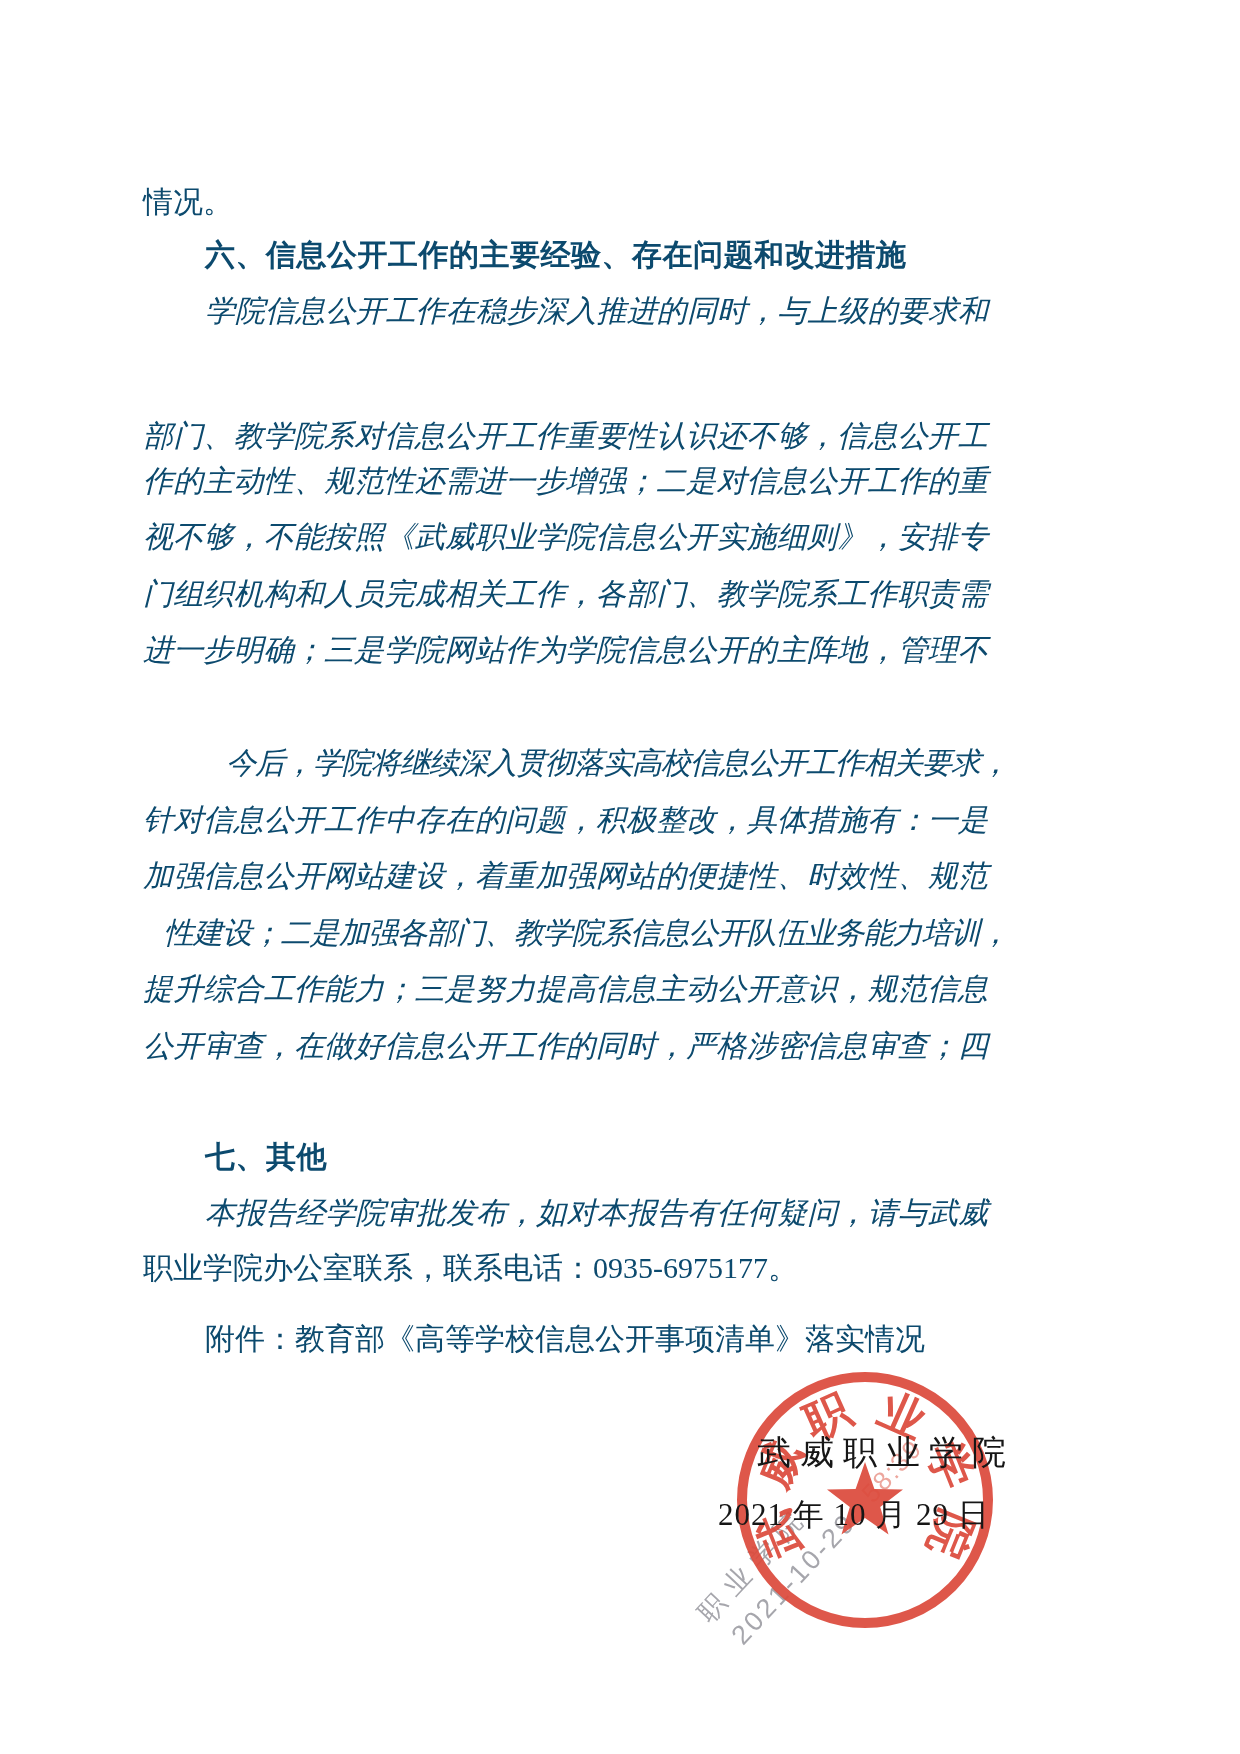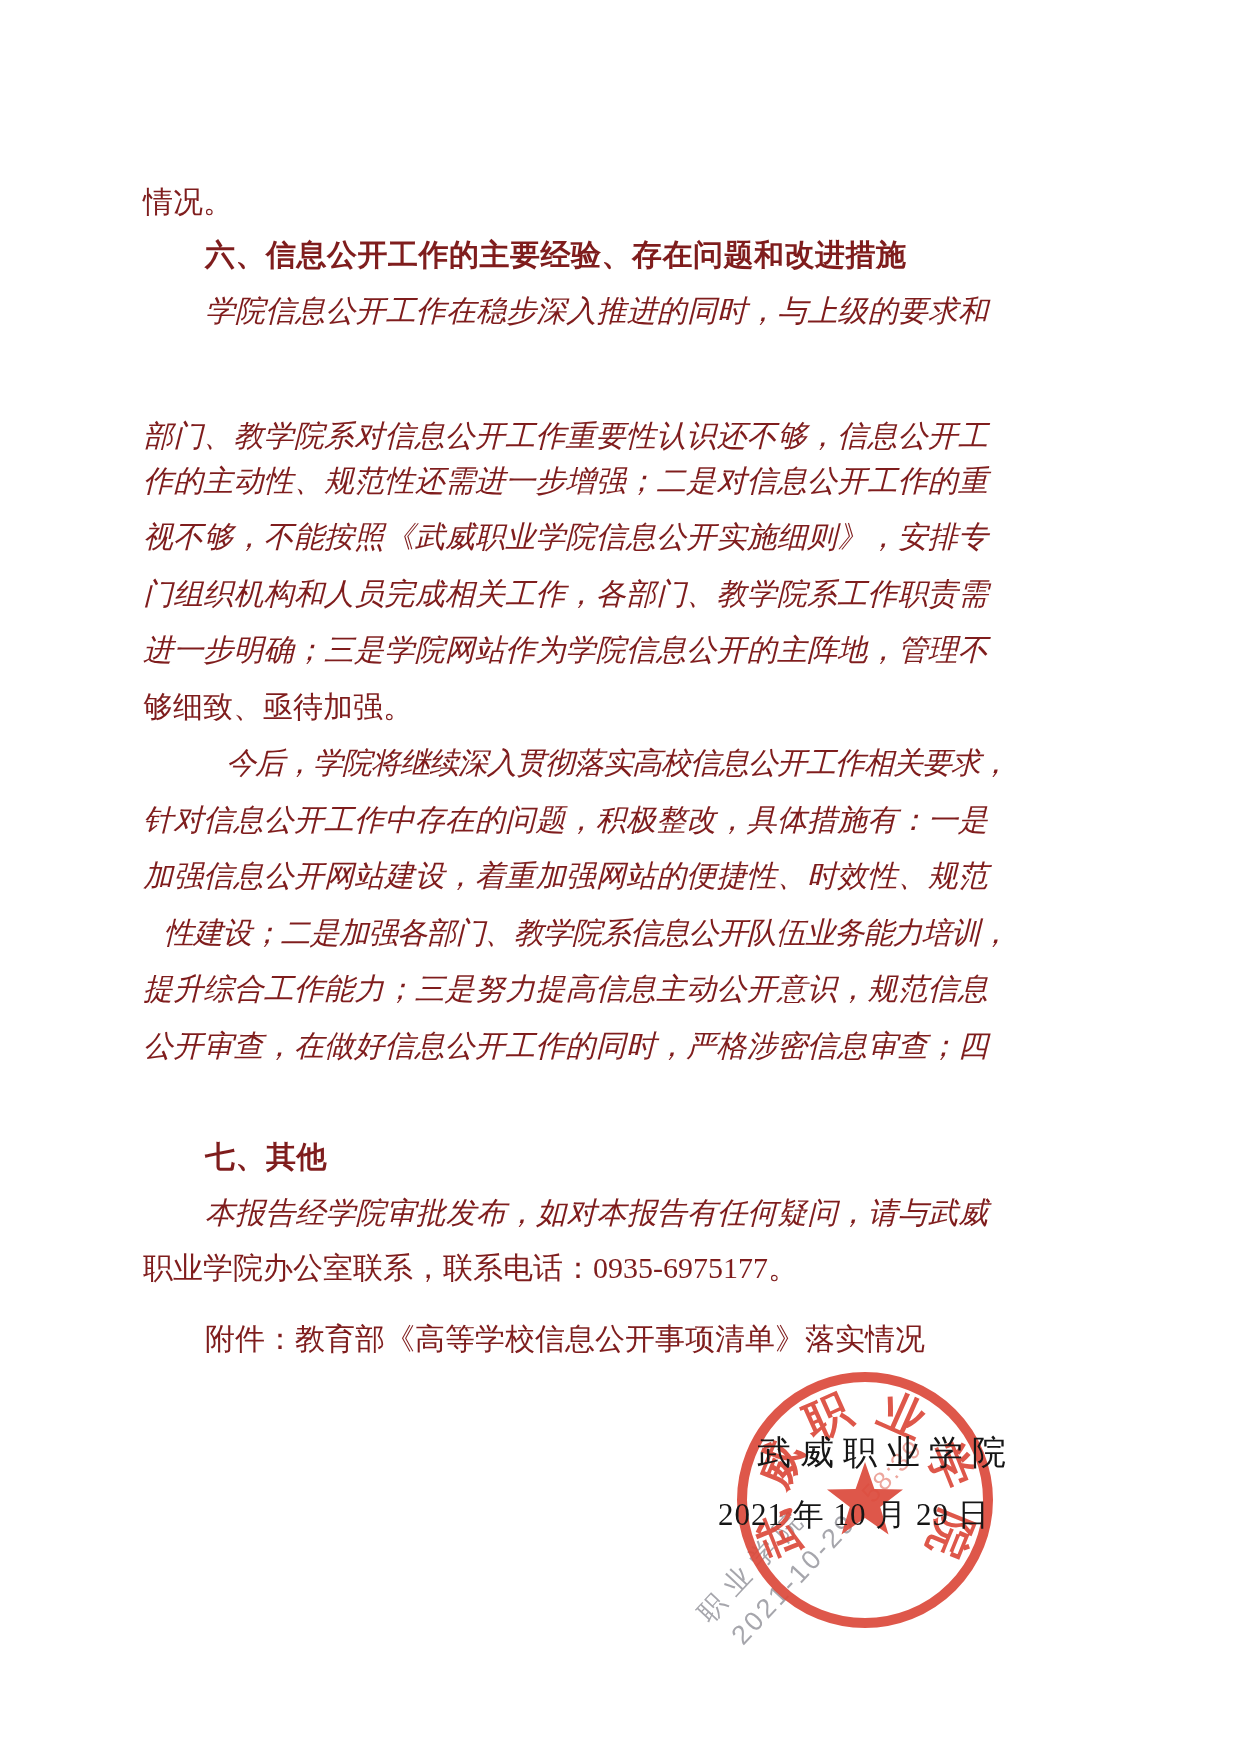--- a/index.html
+++ b/index.html
@@ -10,21 +10,21 @@
     font-family:"Liberation Serif","DejaVu Serif",serif;
     color:#111;
     overflow:hidden;
   }
   #doc{position:absolute;left:143px;top:0;width:845px;height:1754px;}
   .line{
     position:absolute;left:0;width:845px;
     font-size:30px;line-height:38px;
     white-space:nowrap;
     box-sizing:border-box;
-    color:#7f1d1d;
+    color:#0c4a6e;
   }
   .indent{padding-left:62px;}
   .j{text-align:justify;text-align-last:justify;font-style:italic;}
   .s1{letter-spacing:-1px;margin-left:21px;}
   .s2{letter-spacing:-2.2px;}
   .h{
     font-weight:700;
     font-family:"Liberation Sans","DejaVu Sans",sans-serif;
     letter-spacing:0.5px;
   }
@@ -73,21 +73,20 @@
 
   <div id="doc">
     <div class="line" style="top:183px">情况。</div>
     <div class="line h indent" style="top:236px">六、信息公开工作的主要经验、存在问题和改进措施</div>
     <div class="line j indent" style="top:292px">学院信息公开工作在稳步深入推进的同时，与上级的要求和</div>
     <div class="line j" style="top:417px">部门、教学院系对信息公开工作重要性认识还不够，信息公开工</div>
     <div class="line j" style="top:462px">作的主动性、规范性还需进一步增强；二是对信息公开工作的重</div>
     <div class="line j" style="top:518px">视不够，不能按照《武威职业学院信息公开实施细则》，安排专</div>
     <div class="line j" style="top:575px">门组织机构和人员完成相关工作，各部门、教学院系工作职责需</div>
     <div class="line j" style="top:631px">进一步明确；三是学院网站作为学院信息公开的主阵地，管理不</div>
-    <div class="line" style="top:688px">够细致、亟待加强。</div>
     <div class="line j indent s1" style="top:744px">今后，学院将继续深入贯彻落实高校信息公开工作相关要求，</div>
     <div class="line j" style="top:801px">针对信息公开工作中存在的问题，积极整改，具体措施有：一是</div>
     <div class="line j" style="top:857px">加强信息公开网站建设，着重加强网站的便捷性、时效性、规范</div>
     <div class="line j s1" style="top:914px">性建设；二是加强各部门、教学院系信息公开队伍业务能力培训，</div>
     <div class="line j" style="top:970px">提升综合工作能力；三是努力提高信息主动公开意识，规范信息</div>
     <div class="line j" style="top:1027px">公开审查，在做好信息公开工作的同时，严格涉密信息审查；四</div>
     <div class="line h indent" style="top:1138px">七、其他</div>
     <div class="line j indent" style="top:1194px">本报告经学院审批发布，如对本报告有任何疑问，请与武威</div>
     <div class="line" style="top:1249px">职业学院办公室联系，联系电话：0935-6975177。</div>
     <div class="line indent" style="top:1320px">附件：教育部《高等学校信息公开事项清单》落实情况</div>

